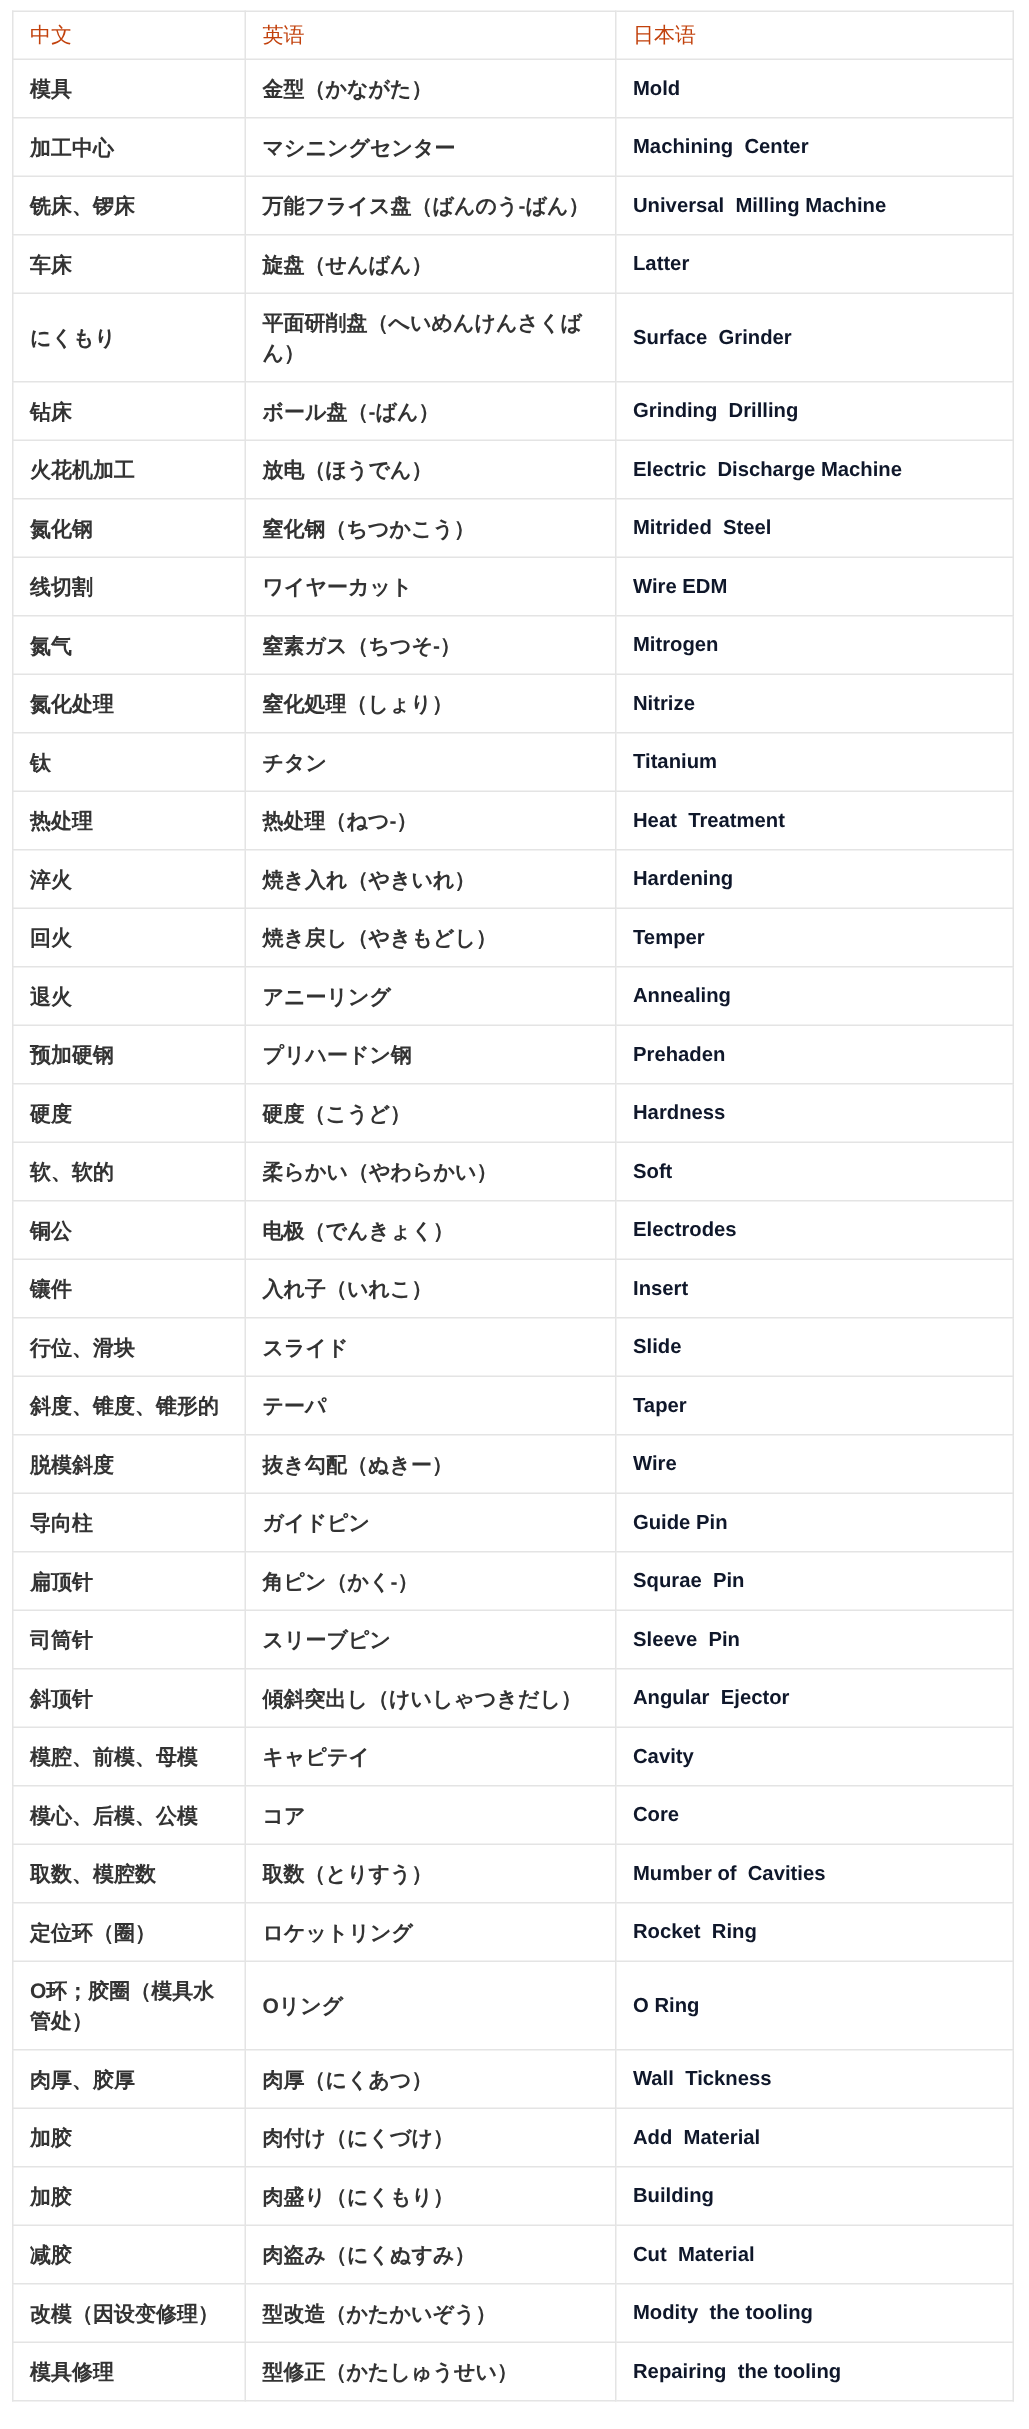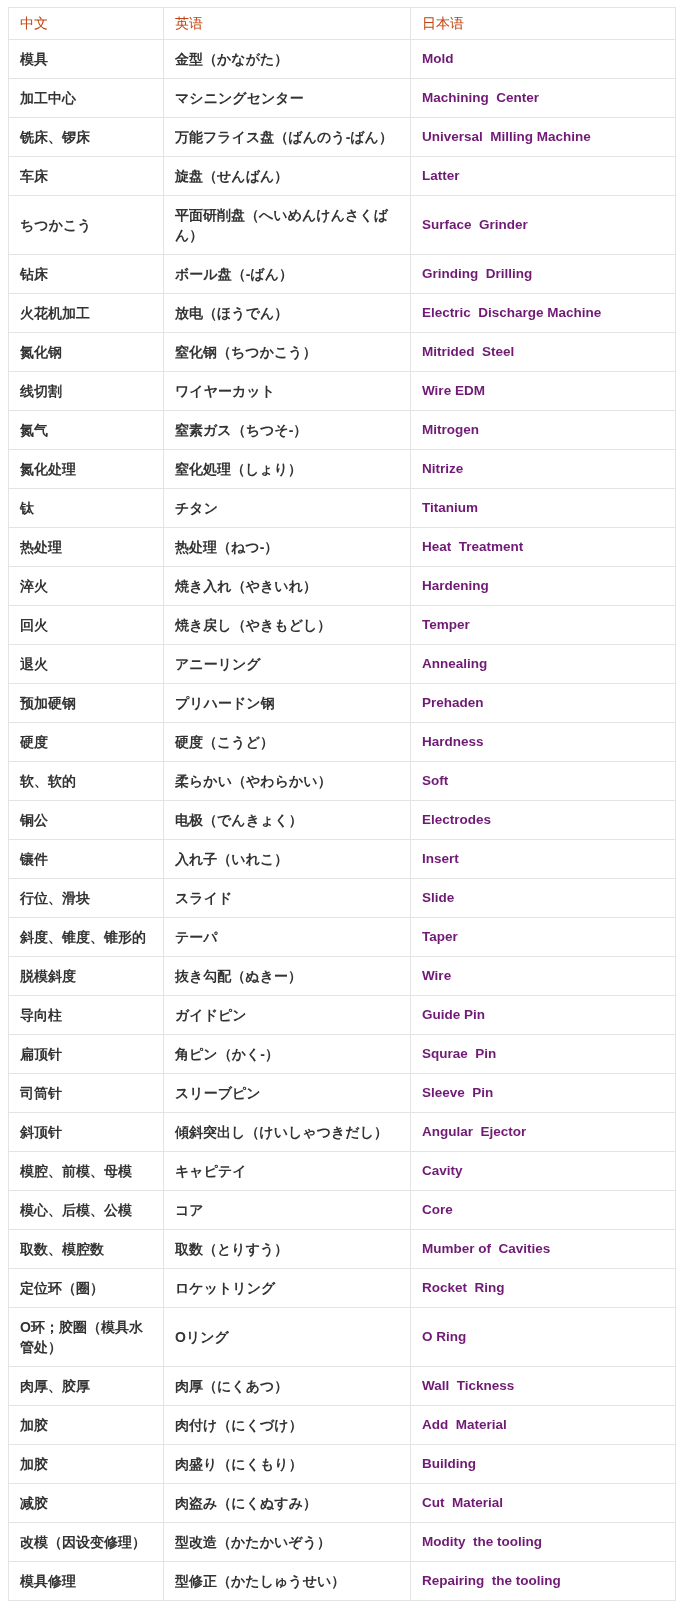--- a/index.html
+++ b/index.html
@@ -43,21 +43,21 @@
     font-weight: 700;
     color: #333333;
     text-align: left;
     vertical-align: middle;
     line-height: 20px;
     white-space: pre-wrap;
     word-break: break-word;
   }
   table.vocab td.col-japanese {
     font-size: 13.5px;
-    color: #701a75;
+    color: #0f172a;
   }
 </style>
 </head>
 <body>
 
 <div class="page">
   <table class="vocab">
     <colgroup>
       <col class="c1">
       <col class="c2">
@@ -85,21 +85,21 @@
           <td class="col-chinese">铣床、锣床</td>
           <td class="col-english">万能フライス盘（ばんのう-ばん）</td>
           <td class="col-japanese">Universal  Milling Machine</td>
         </tr>
         <tr>
           <td class="col-chinese">车床</td>
           <td class="col-english">旋盘（せんばん）</td>
           <td class="col-japanese">Latter</td>
         </tr>
         <tr>
-          <td class="col-chinese">ちつかこう</td>
+          <td class="col-chinese">にくもり</td>
           <td class="col-english">平面研削盘（へいめんけんさくばん）</td>
           <td class="col-japanese">Surface  Grinder</td>
         </tr>
         <tr>
           <td class="col-chinese">钻床</td>
           <td class="col-english">ボール盘（-ばん）</td>
           <td class="col-japanese">Grinding  Drilling</td>
         </tr>
         <tr>
           <td class="col-chinese">火花机加工</td>

